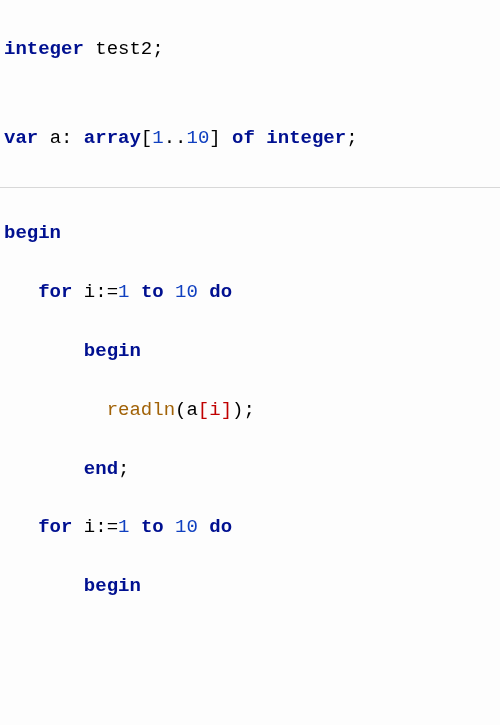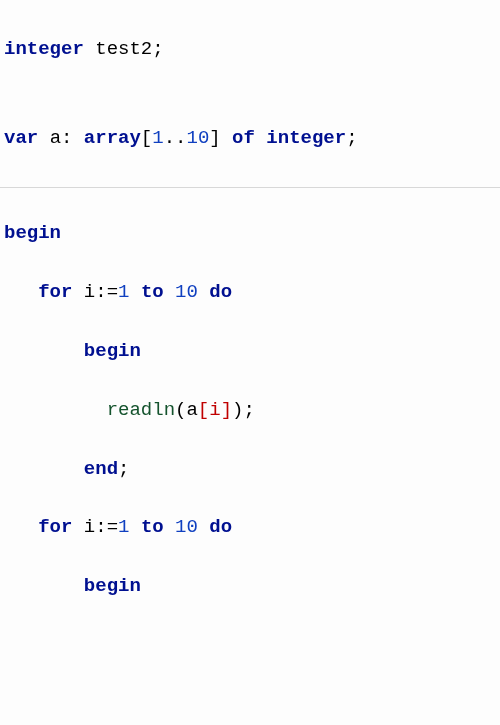--- a/index.html
+++ b/index.html
@@ -12,21 +12,21 @@
     color: #000;
     width: 500px;
     box-sizing: border-box;
   }
   .code {
     white-space: pre;
   }
   .line { display: block; }
   .kw { color: #001090; font-weight: bold; }   
   .num { color: #1040c0; }                          
-  .fn { color: #14532d; }                          
+  .fn { color: #a16207; }                          
   .br { color: #c00000; }                       
   .divider {
     border: none;
     border-top: 1px solid #d8d8d8;
     margin: 4px 0 2px -6px;
     width: 520px;
   }
 </style>
 </head>
 <body>

